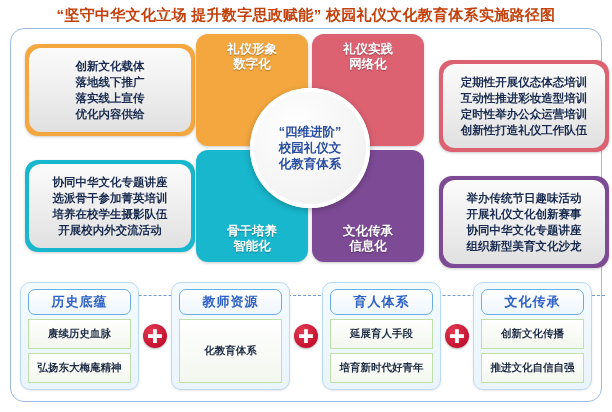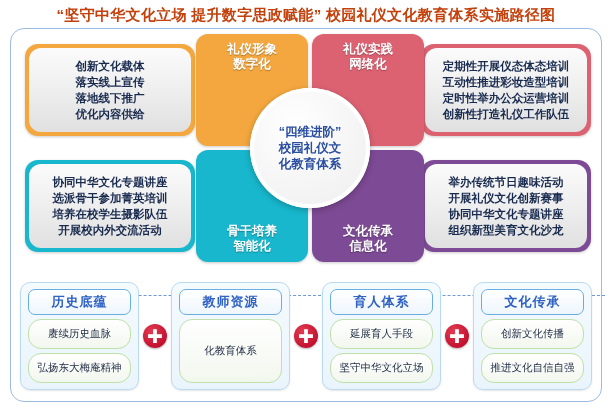--- a/index.html
+++ b/index.html
@@ -71,45 +71,45 @@
     display:flex;flex-direction:column;align-items:center;justify-content:center;
   }
   .panel-in div{
     color:#182a4e;font-weight:bold;font-size:11.5px;line-height:16px;
     white-space:nowrap;
   }
   .p-tl{left:25px;top:44px;width:170px;height:92px;background:#f3a73e;}
   .p-tr{left:425px;top:44px;width:170px;height:92px;background:#dc6272;}
   .p-bl{left:25px;top:160px;width:170px;height:92px;background:#18b7cd;}
   .p-br{left:425px;top:160px;width:170px;height:92px;background:#7d4a95;}
-  .p-tr,.p-br{left:auto;right:21px;}
+  .p-tr,.p-br{left:auto;right:3px;margin-top:16px;}
 
   
   .cards{position:absolute;left:20px;top:280px;width:572px;height:112px;
          display:flex;align-items:center;}
   .card{
     width:125px;height:108px;box-sizing:border-box;
     border:1.5px solid #bcd9f2;border-radius:10px;
     background:linear-gradient(180deg,#f4fbff 0%,#eaf4fc 100%);
     padding:6px 7px;display:flex;flex-direction:column;gap:4px;
     box-shadow:0 1px 2px rgba(0,0,0,.10);
   }
   .card-head{
     height:26px;box-sizing:border-box;
     border:1.5px solid #6aaee0;border-radius:7px;
     background:linear-gradient(180deg,#ffffff 0%,#eef6fd 100%);
     display:flex;align-items:center;justify-content:center;
     color:#2f62c4;font-weight:bold;font-size:13px;letter-spacing:1px;
   }
   .card-item{
     flex:1;box-sizing:border-box;
-    border:1.5px solid #bfe0a8;border-radius:13px;
+    border:1.5px solid #bfe0a8;border-radius:0;
     background:linear-gradient(180deg,#ffffff 0%,#f2f7ee 100%);
     display:flex;align-items:center;justify-content:center;
-    color:#1d2a44;font-weight:normal;font-size:10.5px;white-space:nowrap;
+    color:#1d2a44;font-weight:bold;font-size:10.5px;white-space:nowrap;
   }
   .plus{
     width:24px;height:24px;margin:0 4px;border-radius:50%;
     background:radial-gradient(circle at 36% 30%,#e23a52 0%,#c41230 70%,#9c0d25 100%);
     box-shadow:0 1px 2px rgba(0,0,0,.3);
     display:flex;align-items:center;justify-content:center;flex:none;
     color:#fff;font-size:19px;font-weight:bold;line-height:19px;
   }
 </style>
 </head>
@@ -119,22 +119,22 @@
 
   <div class="title">“坚守中华文化立场 提升数字思政赋能” 校园礼仪文化教育体系实施路径图</div>
 
   <div class="frame">
     <div class="divider"></div>
   </div>
 
   <div class="panel p-tl">
     <div class="panel-in">
       <div>创新文化载体</div>
+      <div>落地线下推广</div>
       <div>落实线上宣传</div>
-      <div>落地线下推广</div>
       <div>优化内容供给</div>
     </div>
   </div>
 
   <div class="panel p-tr">
     <div class="panel-in">
       <div>定期性开展仪态体态培训</div>
       <div>互动性推进彩妆造型培训</div>
       <div>定时性举办公众运营培训</div>
       <div>创新性打造礼仪工作队伍</div>
@@ -206,21 +206,21 @@
     <div class="card">
       <div class="card-head">教师资源</div>
       <div class="card-item">化教育体系</div>
     </div>
 
     <div class="plus">✚</div>
 
     <div class="card">
       <div class="card-head">育人体系</div>
       <div class="card-item">延展育人手段</div>
-      <div class="card-item">坚守中华文化立场</div>
+      <div class="card-item">培育新时代好青年</div>
     </div>
 
     <div class="plus">✚</div>
 
     <div class="card">
       <div class="card-head">文化传承</div>
       <div class="card-item">创新文化传播</div>
       <div class="card-item">推进文化自信自强</div>
     </div>
 

